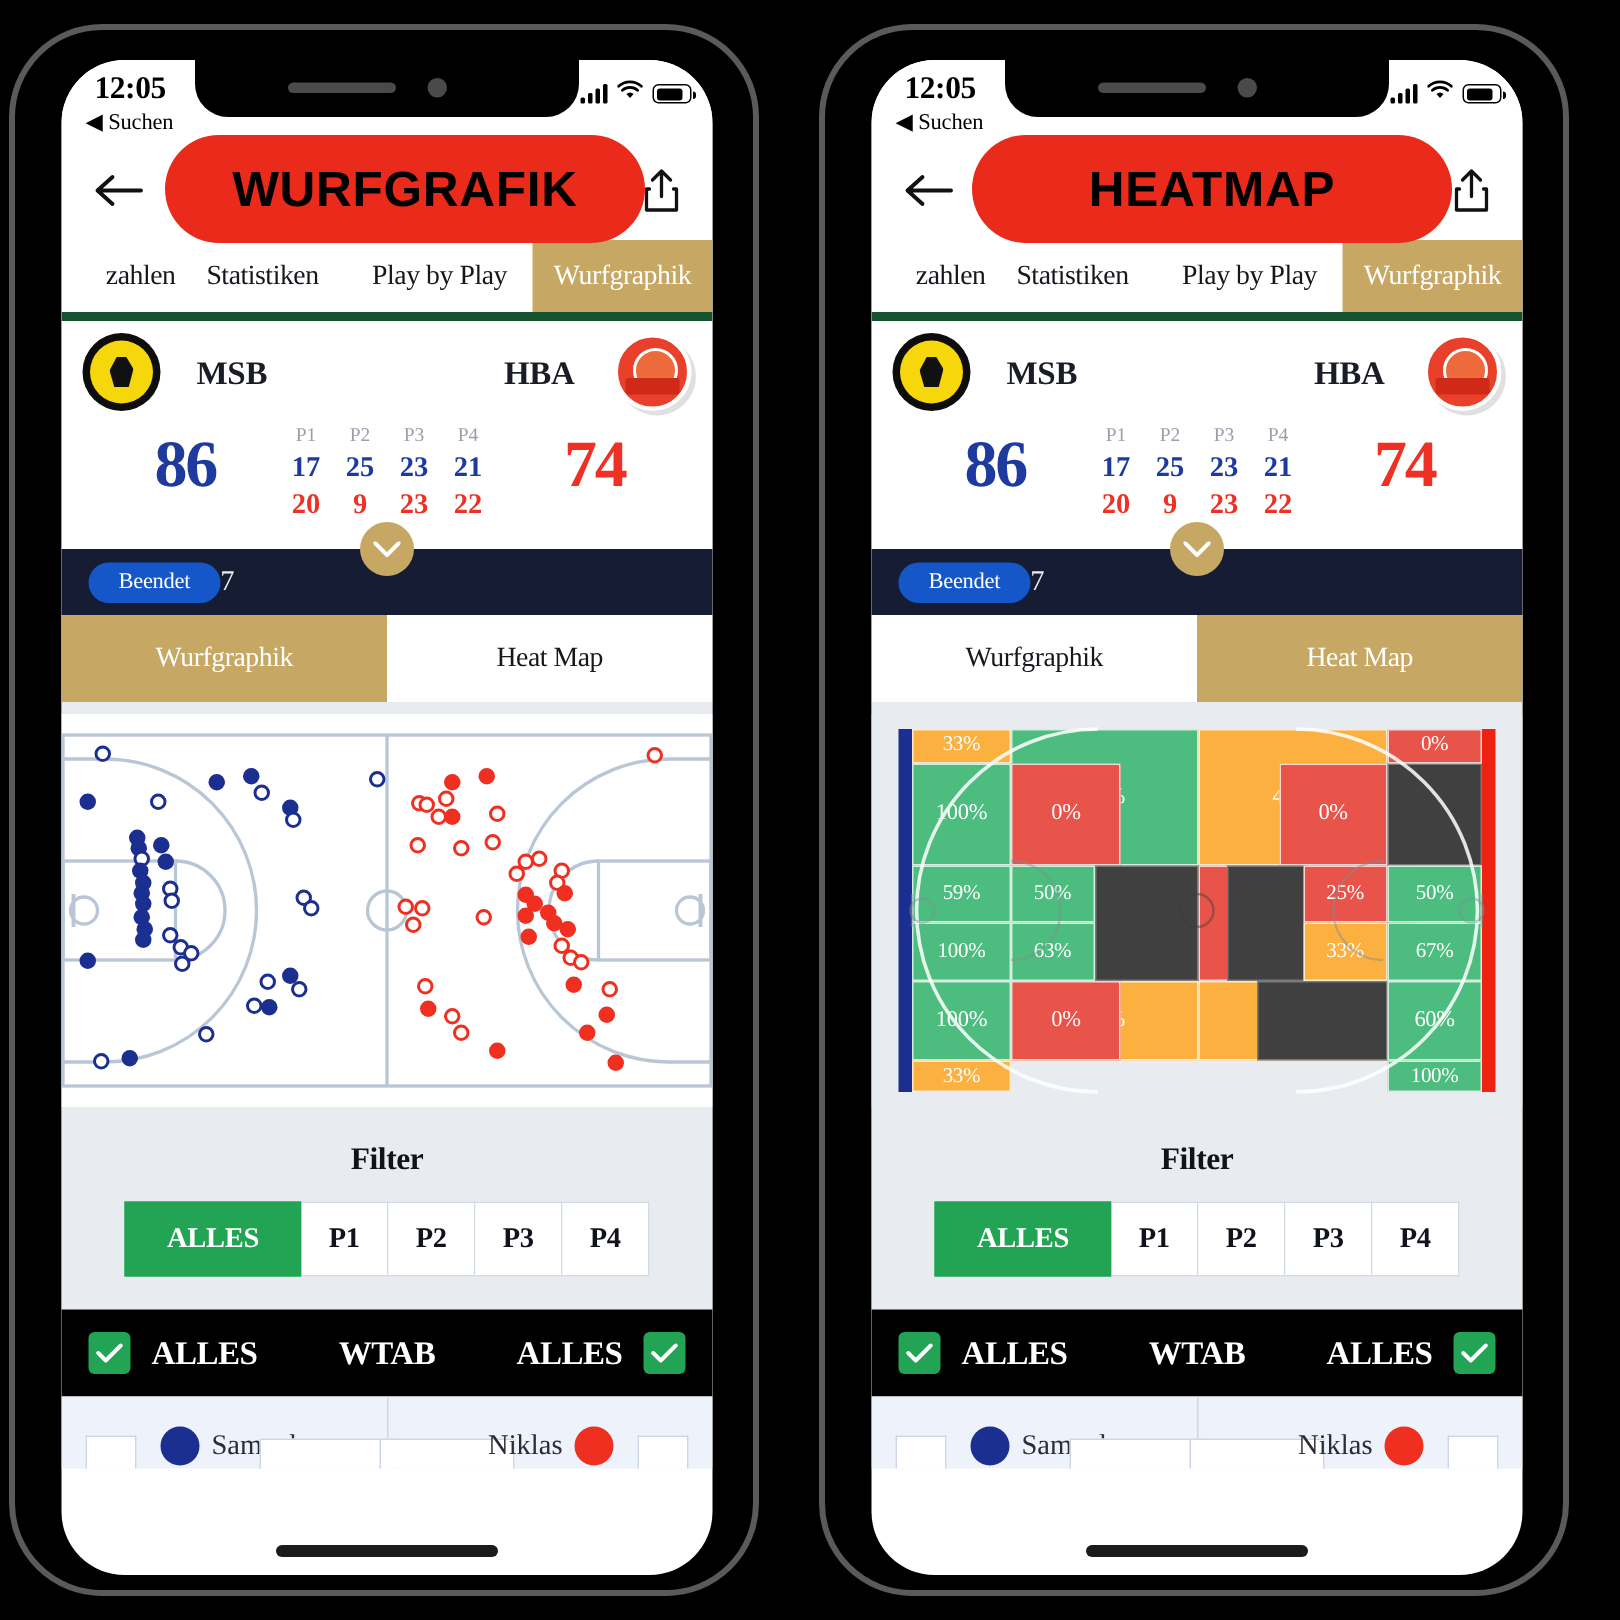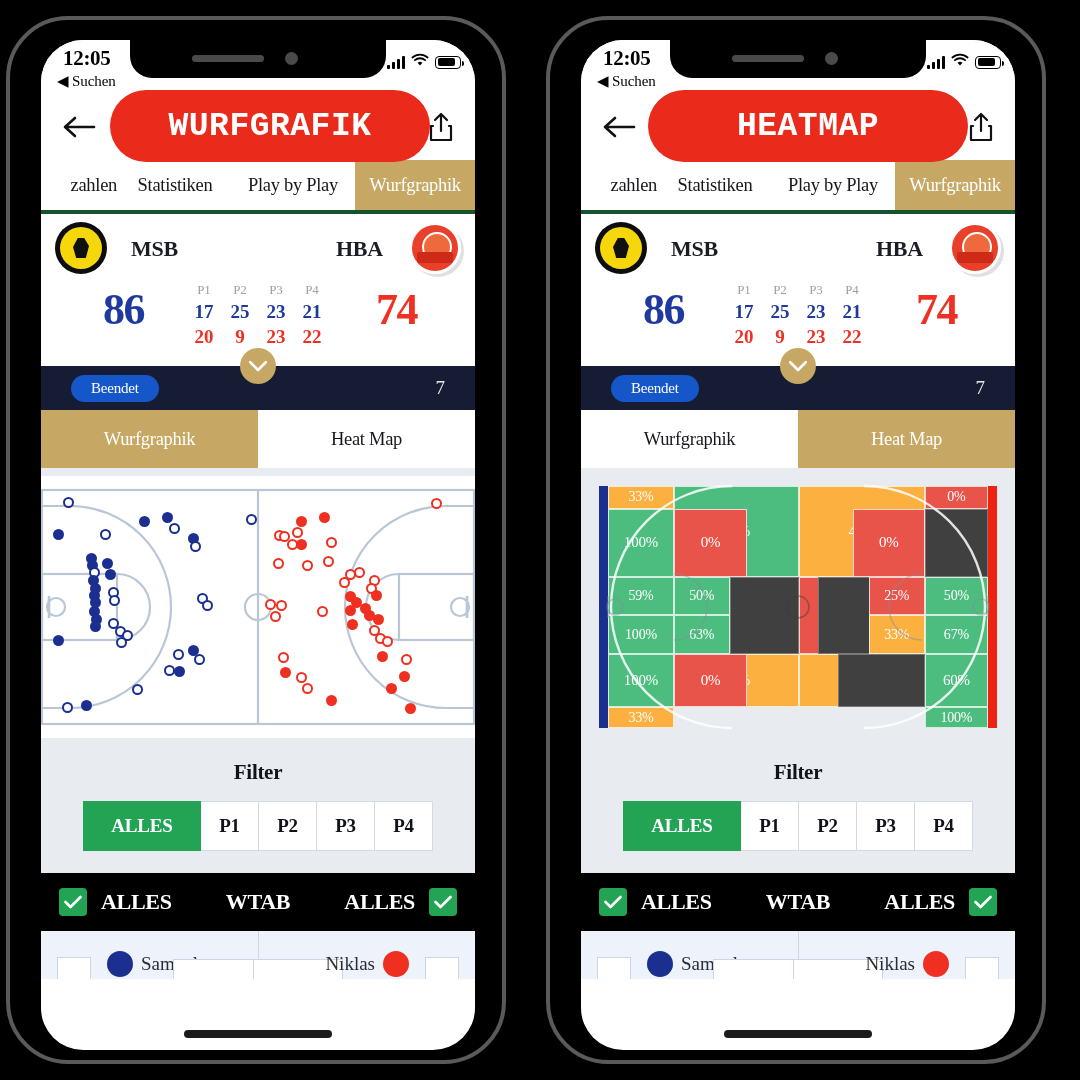--- a/index.html
+++ b/index.html
@@ -96,21 +96,21 @@
     position: relative; height: 66px; background: #fff;
     display: flex; align-items: center; justify-content: space-between;
     padding: 0 22px;
   }
   .nav-back { width: 34px; height: 24px; }
   .nav-share { width: 24px; height: 30px; }
 
   
   .toptabs {
     display: flex; height: 54px; background: #fff;
-    border-bottom: 4px solid #14532d;
+    border-bottom: 6px solid #14532d;
     align-items: stretch;
   }
   .toptab {
     display: flex; align-items: center; justify-content: center;
     font-size: 18.5px; color: #16171c; font-weight: 500;
     white-space: nowrap; letter-spacing: -0.3px;
   }
   .toptab.t0 { width: 78px; overflow: hidden; justify-content: flex-end; padding-right: 2px; }
   .toptab.t1 { flex: 0 0 112px; }
   .toptab.t2 { flex: 0 0 124px; }
@@ -168,22 +168,22 @@
   .chevron {
     position: absolute; left: 50%; transform: translateX(-50%);
     bottom: -18px; width: 36px; height: 36px; border-radius: 50%;
     background: #c6a864; z-index: 12;
     display:flex; align-items:center; justify-content:center;
   }
 
   
   .statusstrip {
     height: 44px; background: #161c33; position: relative;
-    display: flex; align-items: center; justify-content: space-between;
-    padding: 0 30px;
+    display: flex; align-items: center; 
+    padding: 0 18px;
   }
   .pill-beendet {
     background: #1556c9; color: #fff; font-size: 15px; font-weight: 500;
     padding: 5px 20px; border-radius: 20px; letter-spacing: -0.2px;
   }
   .strip-num { color: #e7e9ee; font-size: 19px; font-weight: 400; }
 
   
   .subtabs { display: flex; height: 58px; background: #fff; }
   .subtab {
@@ -269,21 +269,21 @@
     position: absolute; left: 50%; transform: translateX(-50%);
     bottom: 12px; width: 148px; height: 8px; background: #1b1b1b; border-radius: 5px;
     z-index: 50;
   }
 
   
   .badge {
     position: absolute; z-index: 60;
     background: #ea2a1a; border-radius: 48px;
     display: flex; align-items: center; justify-content: center;
-    color: #ffffff; font-weight: 700; letter-spacing: 0.5px; font-family: Liberation Mono, monospace;
+    color: #000000; font-weight: 700; letter-spacing: 0.5px;
   }
   .badge.left  { left: 110px; top: 90px; width: 320px; height: 72px; font-size: 33px; }
   .badge.right { left: 648px; top: 90px; width: 320px; height: 72px; font-size: 33px; }
 </style>
 </head>
 <body>
 
 <div class="stage">
 
   <div class="phone left">

